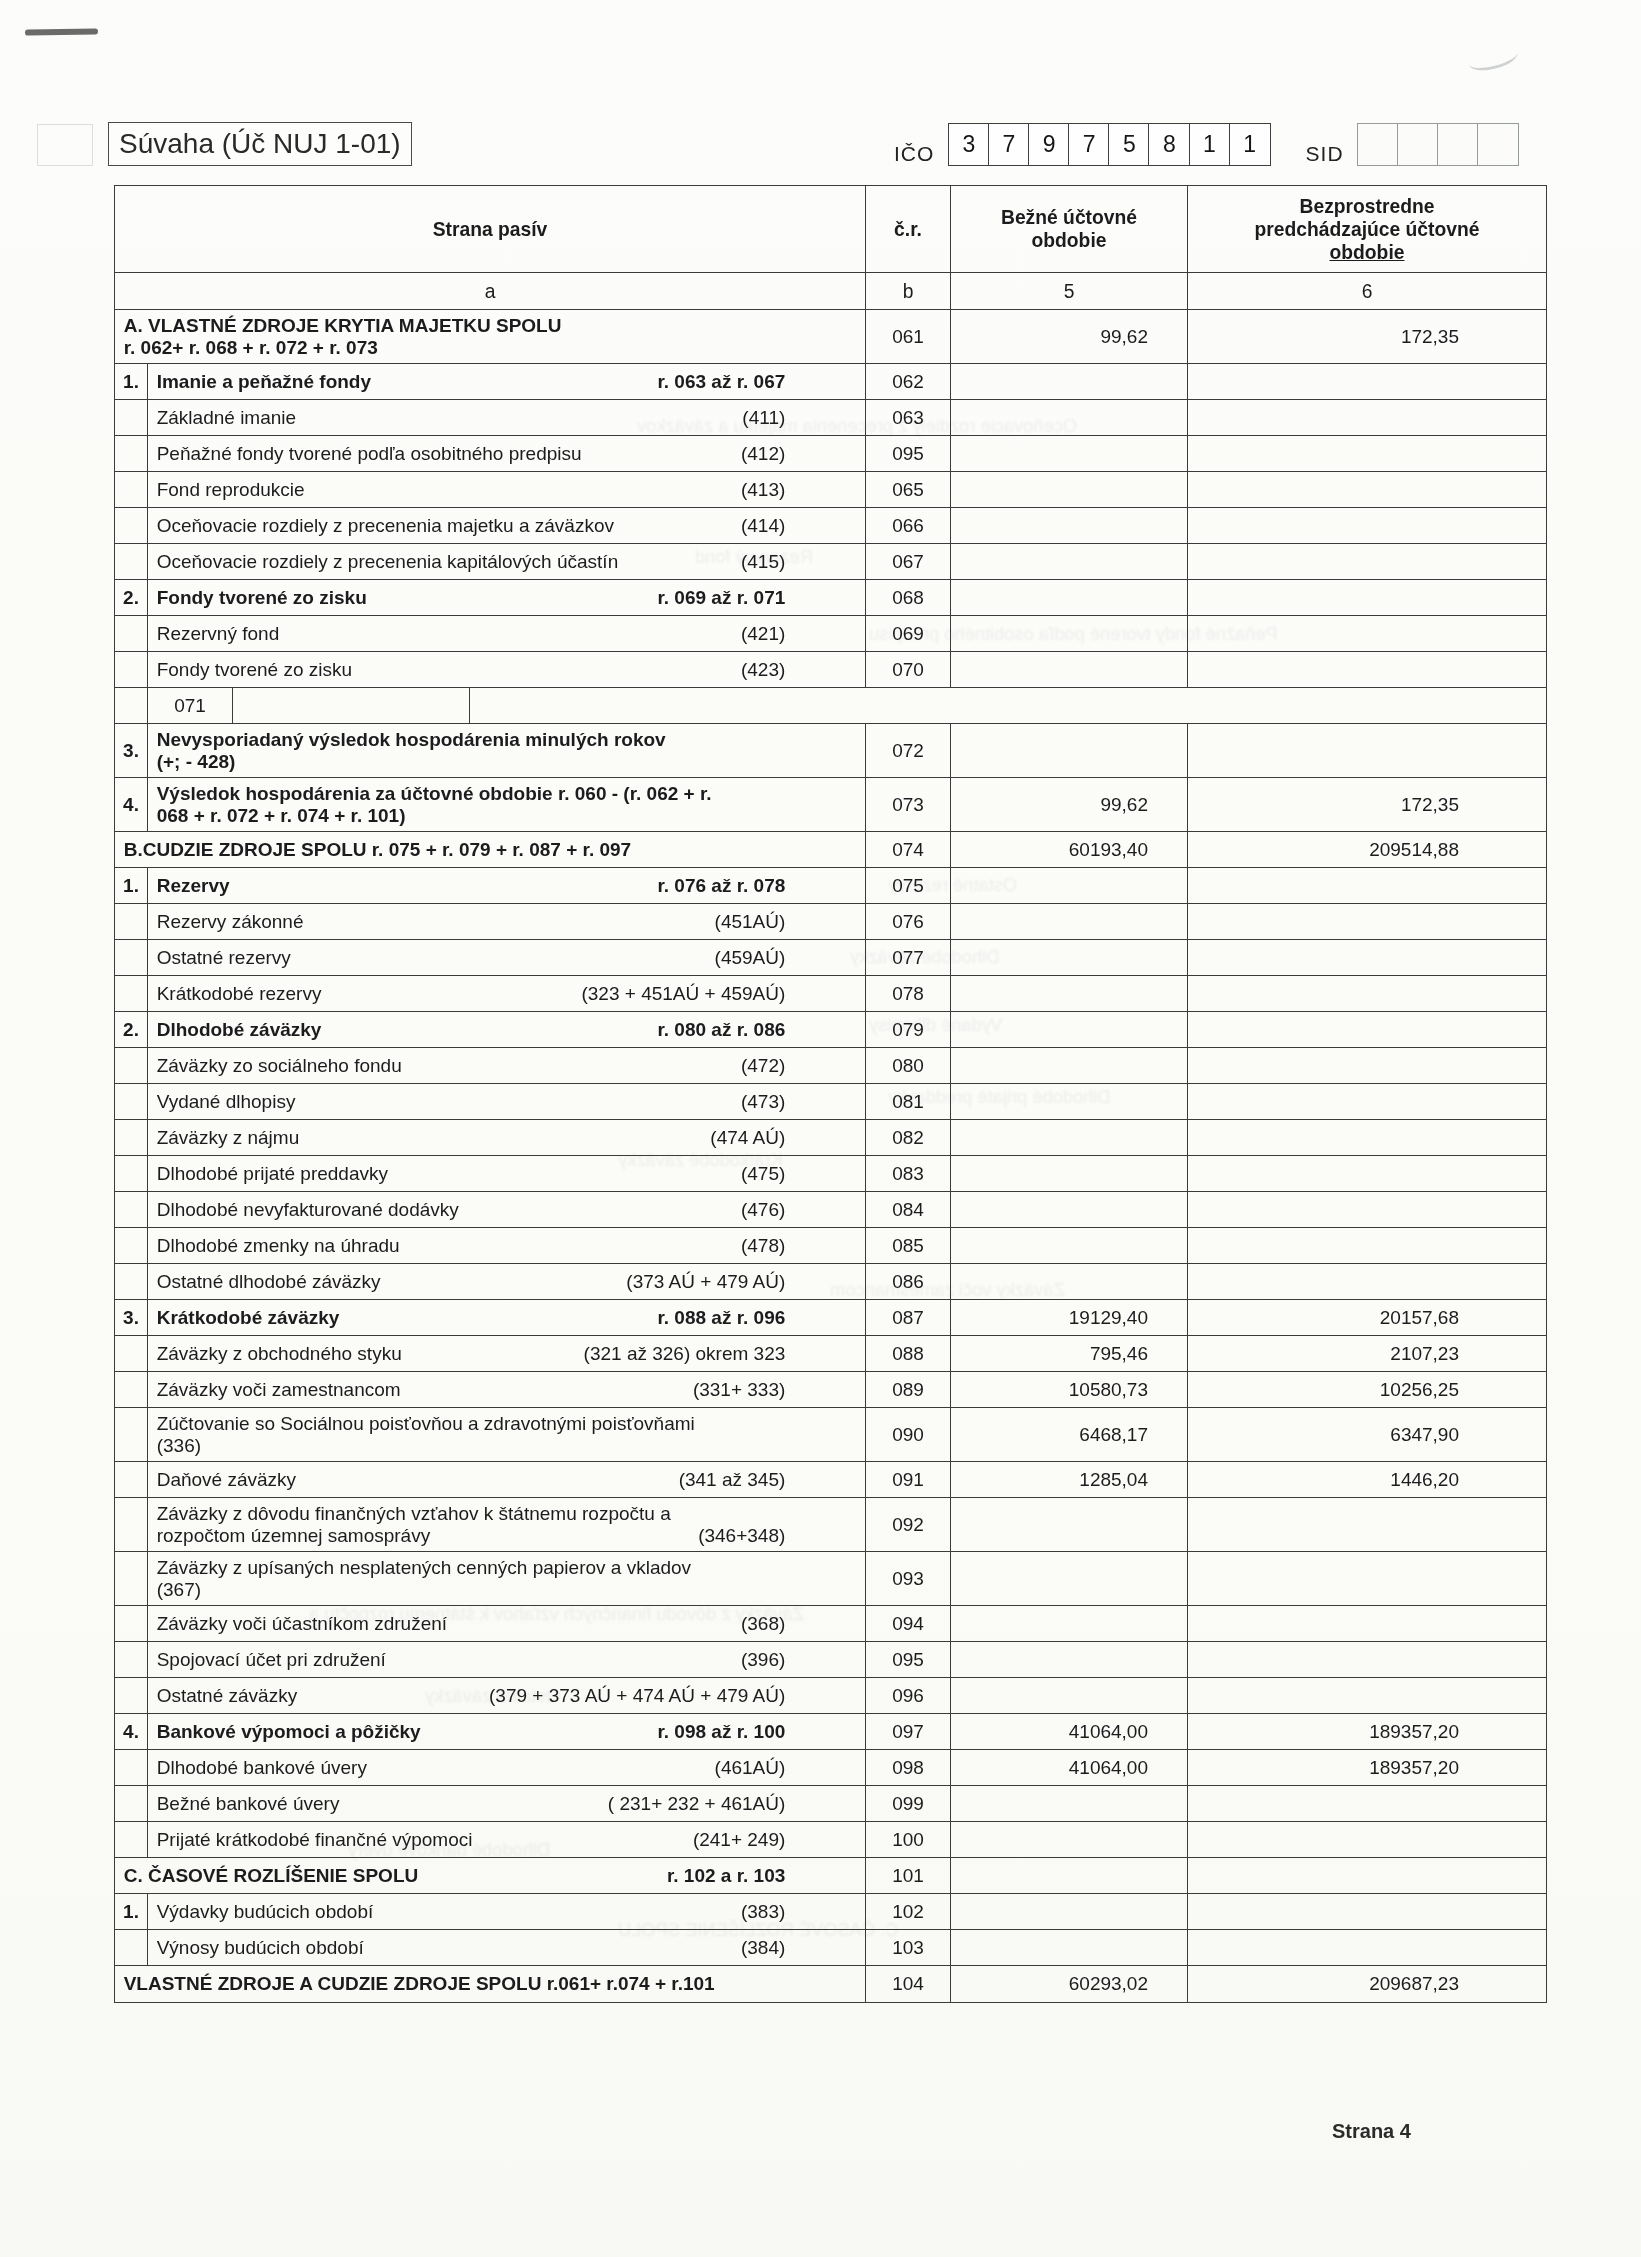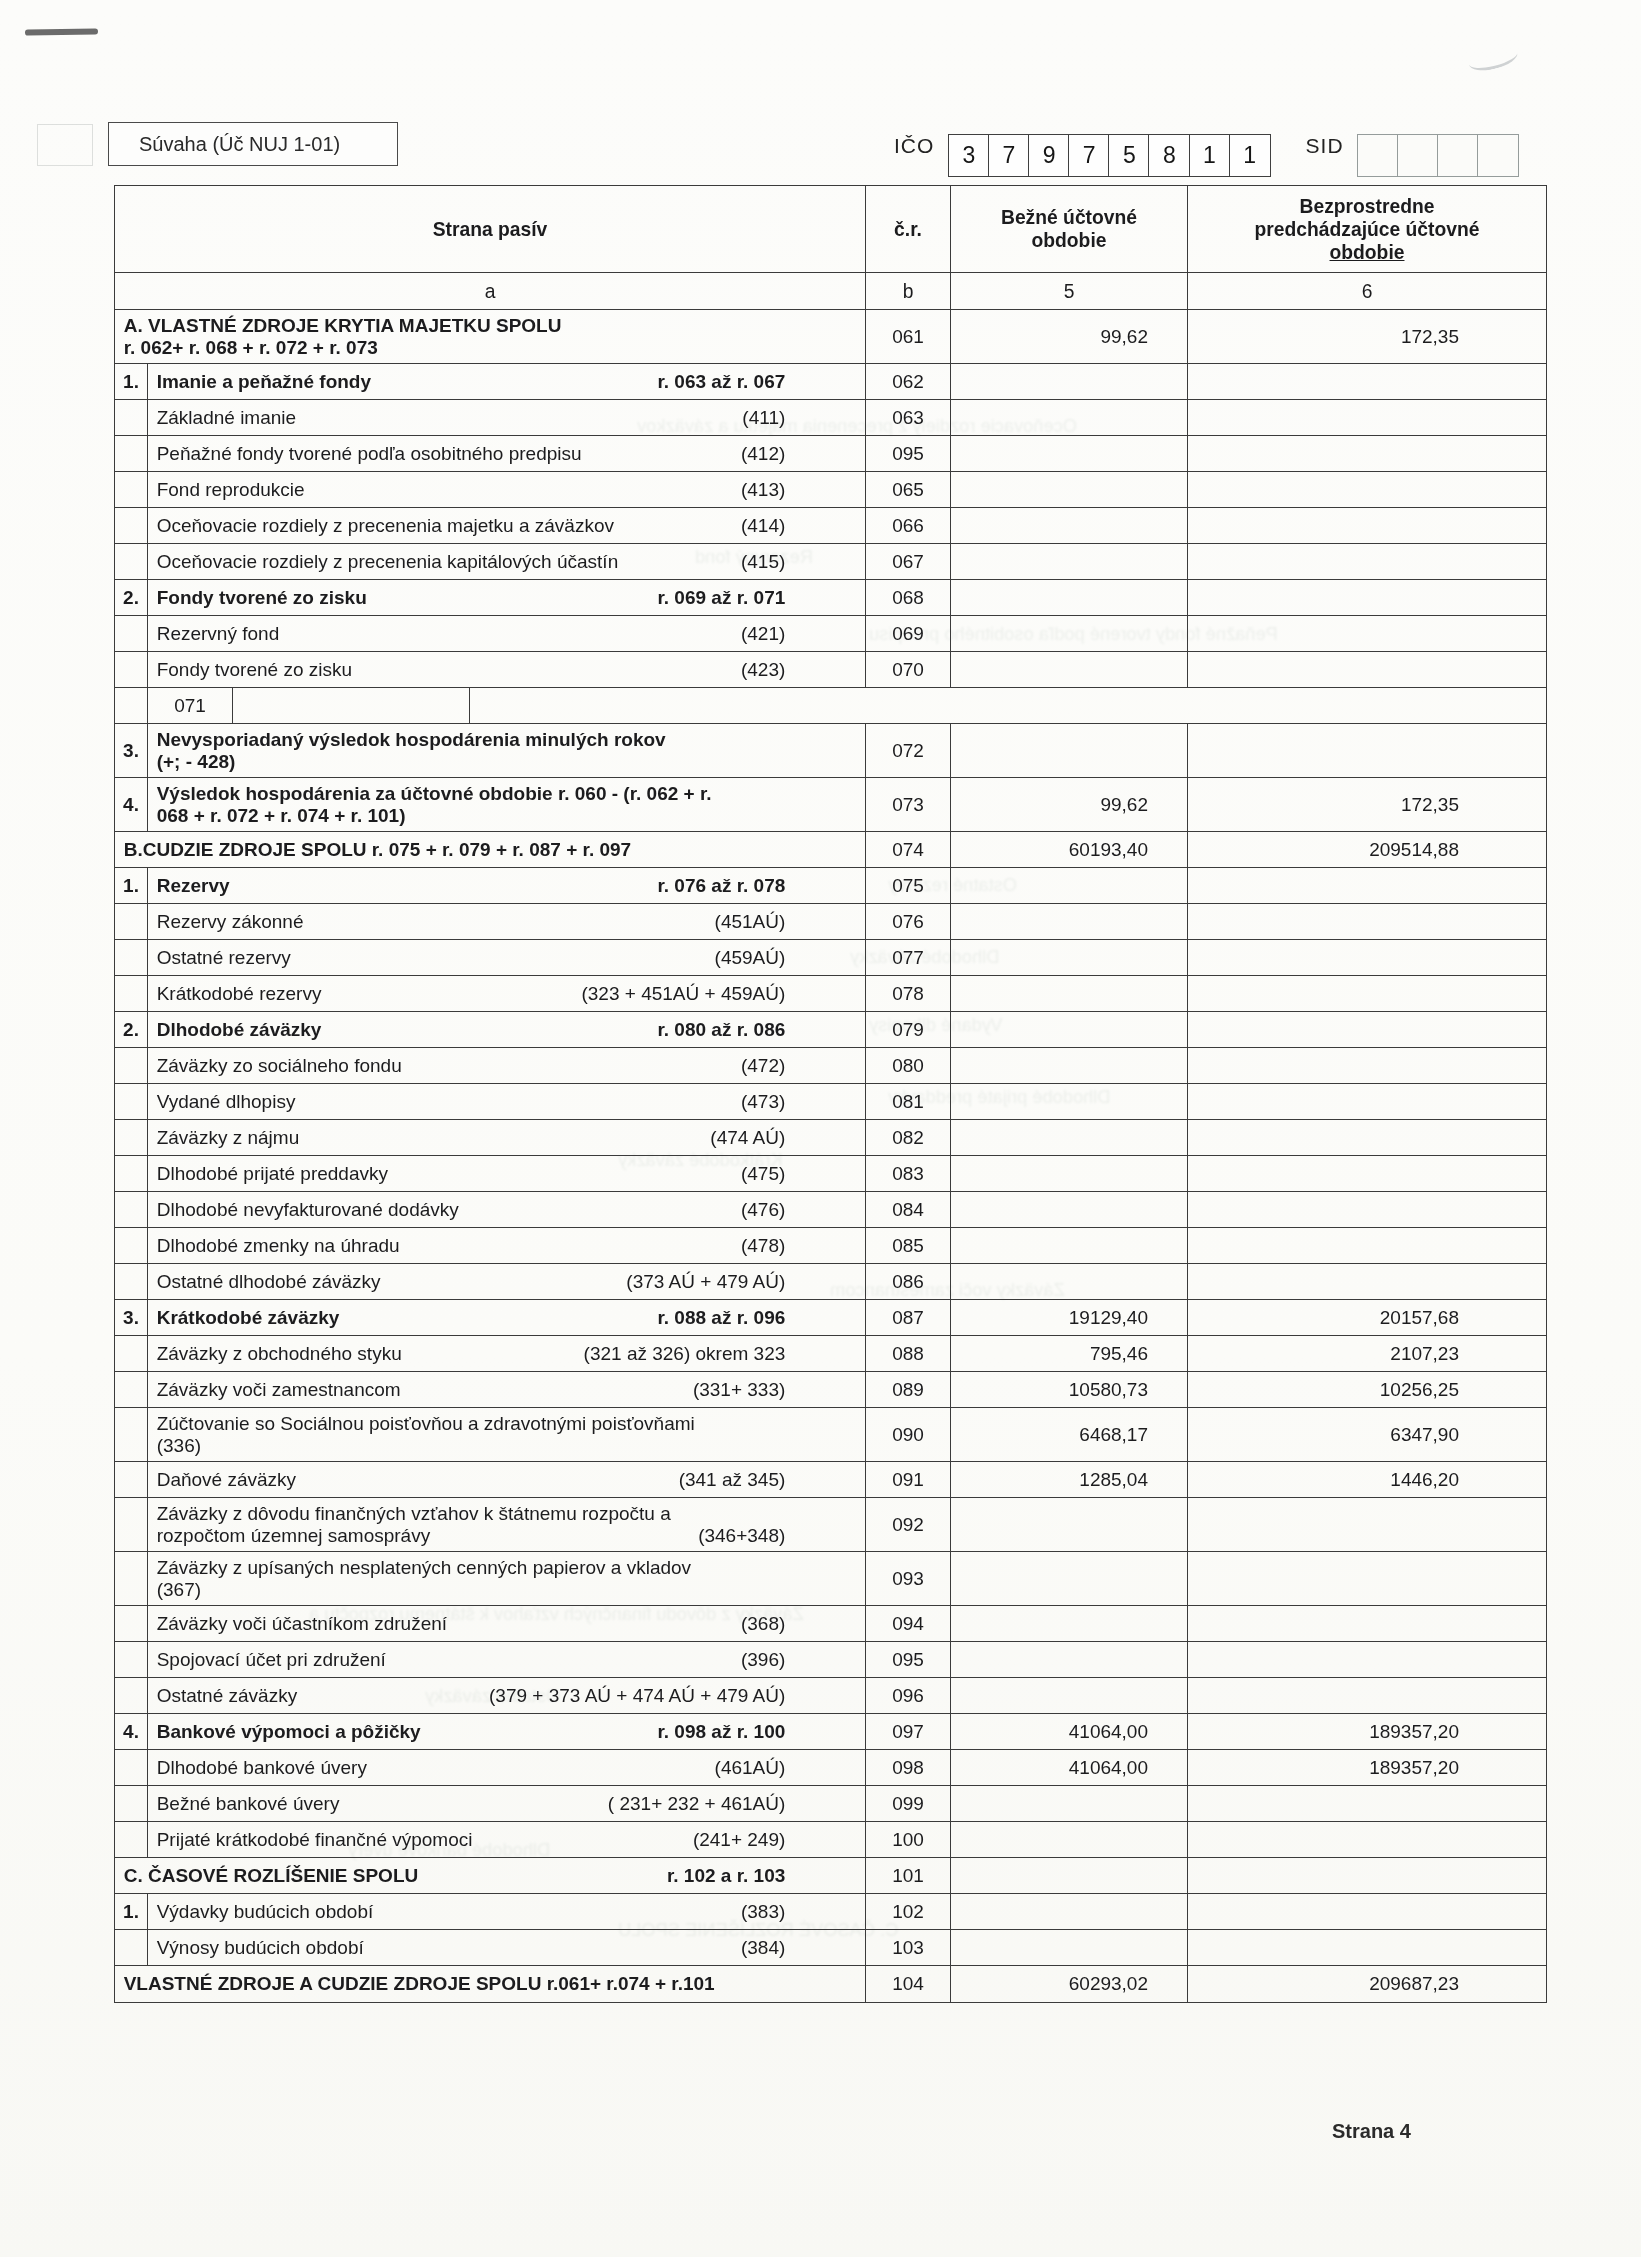--- a/index.html
+++ b/index.html
@@ -25,24 +25,24 @@
     position: absolute; transform: scaleX(-1);
     color: #6b8476; opacity: .10; filter: blur(1.3px);
     font-size: 18.3px; white-space: nowrap; pointer-events: none;
   }
 
   
   .formbox {
     position: absolute; left: 108px; top: 122px;
     min-width: 290px; height: 44px;
     border: 1.9px solid #4a4a4a; background: #fdfdfc;
-    display: flex; align-items: center; padding: 0 30px;
-    font-size: 20px; color: #2a2a2a;
+    display: flex; align-items: center; padding: 0 10px;
+    font-size: 28px; color: #2a2a2a;
   }
-  .idrow { position: absolute; left: 894px; top: 134px; display: flex; align-items: flex-start; }
+  .idrow { position: absolute; left: 894px; top: 123px; display: flex; align-items: flex-end; }
   .idlabel { font-size: 21px; color: #222; margin-right: 13.5px; letter-spacing: 1px; }
   .idlabel.sid { margin-left: 35px; }
   .boxes { display: flex; }
   .box {
     width: 42px; height: 43px; border: 1.9px solid #3f3f3f; margin-left: -1.9px;
     display: flex; align-items: center; justify-content: center;
     font-size: 23px; color: #161616; background: #fefefe;
   }
   .box:first-child { margin-left: 0; }
   .sidboxes .box { border-color: #959c9b; background: #fbfbf9; }

